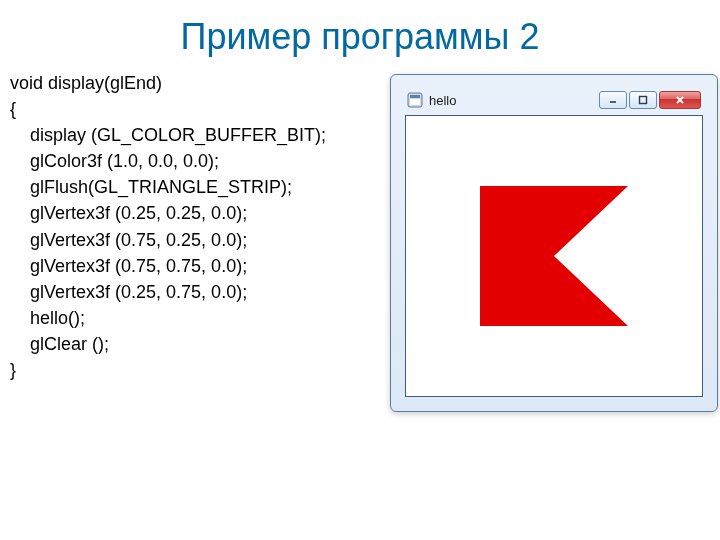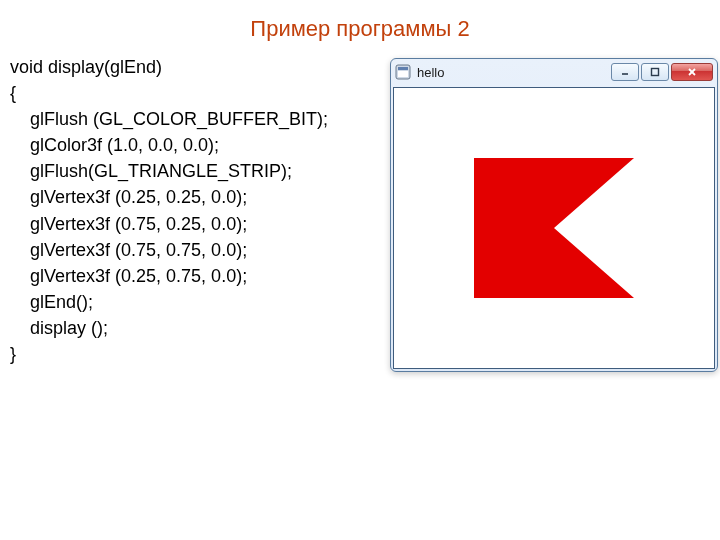--- a/index.html
+++ b/index.html
@@ -6,23 +6,23 @@
   body {
     width: 720px;
     height: 540px;
     background: #ffffff;
     font-family: Arial, Helvetica, sans-serif;
     position: relative;
     overflow: hidden;
   }
   .title {
     text-align: center;
-    font-size: 22px;
+    font-size: 36px;
     font-weight: normal;
-    color: #c2410c;
+    color: #0369a1;
     padding-top: 16px;
     padding-bottom: 12px;
   }
   .content {
     display: flex;
     align-items: flex-start;
     padding: 0 10px;
   }
   .code {
     flex: 1;
@@ -37,21 +37,21 @@
     flex-shrink: 0;
     margin-left: 6px;
     margin-top: 4px;
   }
   .win {
     width: 328px;
     border: 1px solid #5a7ca0;
     border-radius: 6px;
     background: linear-gradient(#e9f1fb, #dde8f6);
     box-shadow: 0 2px 6px rgba(0,0,0,0.2);
-    padding: 2px;
+    padding: 14px;
   }
   .titlebar {
     height: 26px;
     display: flex;
     align-items: center;
     padding: 0 2px 4px 2px;
   }
   .appicon {
     width: 16px;
     height: 16px;
@@ -99,29 +99,29 @@
 </style>
 </head>
 <body>
 
 <h1 class="title">Пример программы 2</h1>
 
 <div class="content">
 
   <pre class="code"><span>void display(glEnd)</span>
 <span>{</span>
-<span>    glFlush (GL_COLOR_BUFFER_BIT);</span>
+<span>    display (GL_COLOR_BUFFER_BIT);</span>
 <span>    glColor3f (1.0, 0.0, 0.0);</span>
 <span>    glFlush(GL_TRIANGLE_STRIP);</span>
 <span>    glVertex3f (0.25, 0.25, 0.0);</span>
 <span>    glVertex3f (0.75, 0.25, 0.0);</span>
 <span>    glVertex3f (0.75, 0.75, 0.0);</span>
 <span>    glVertex3f (0.25, 0.75, 0.0);</span>
-<span>    glEnd();</span>
-<span>    display ();</span>
+<span>    hello();</span>
+<span>    glClear ();</span>
 <span>}</span></pre>
 
   <div class="window-wrap">
     <div class="win">
       <div class="titlebar">
         <span class="appicon">
           <svg viewBox="0 0 16 16" width="16" height="16">
             <rect x="1" y="1" width="14" height="14" rx="2" fill="#cfd9e6" stroke="#6a7a8c" stroke-width="1"></rect>
             <rect x="3" y="3" width="10" height="3" fill="#5f7fae"></rect>
             <rect x="3" y="7" width="10" height="6" fill="#ffffff"></rect>

